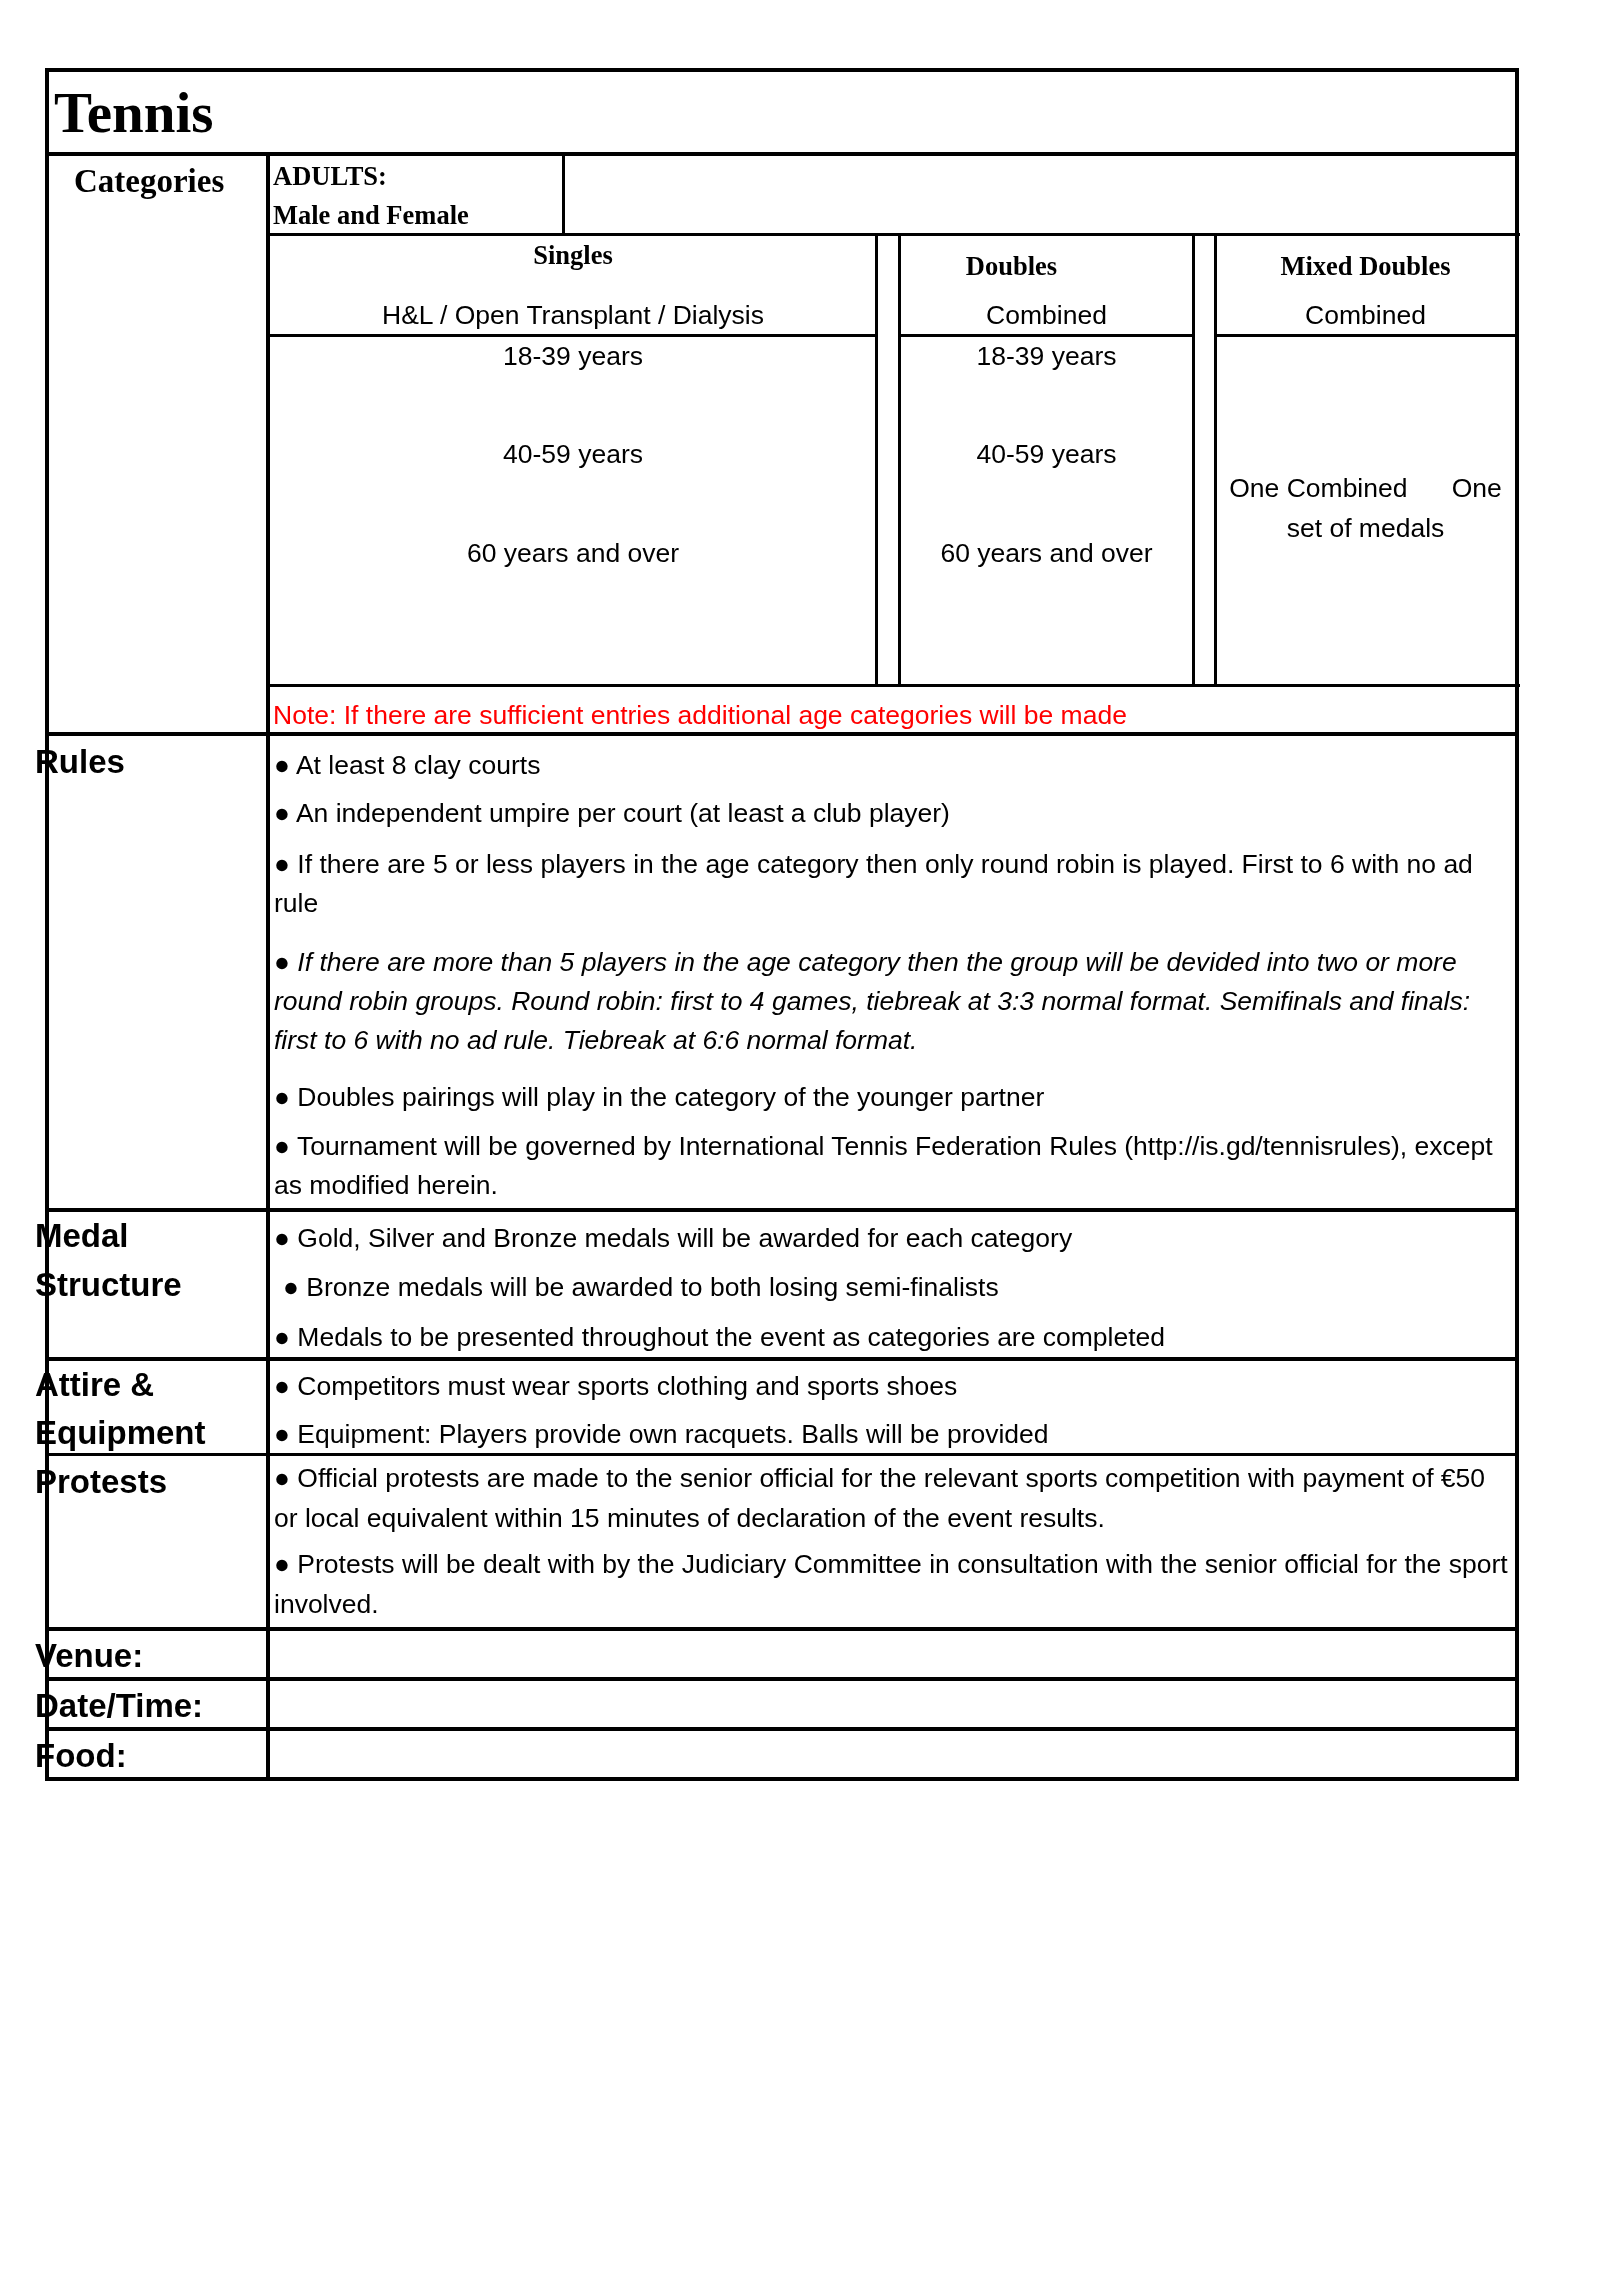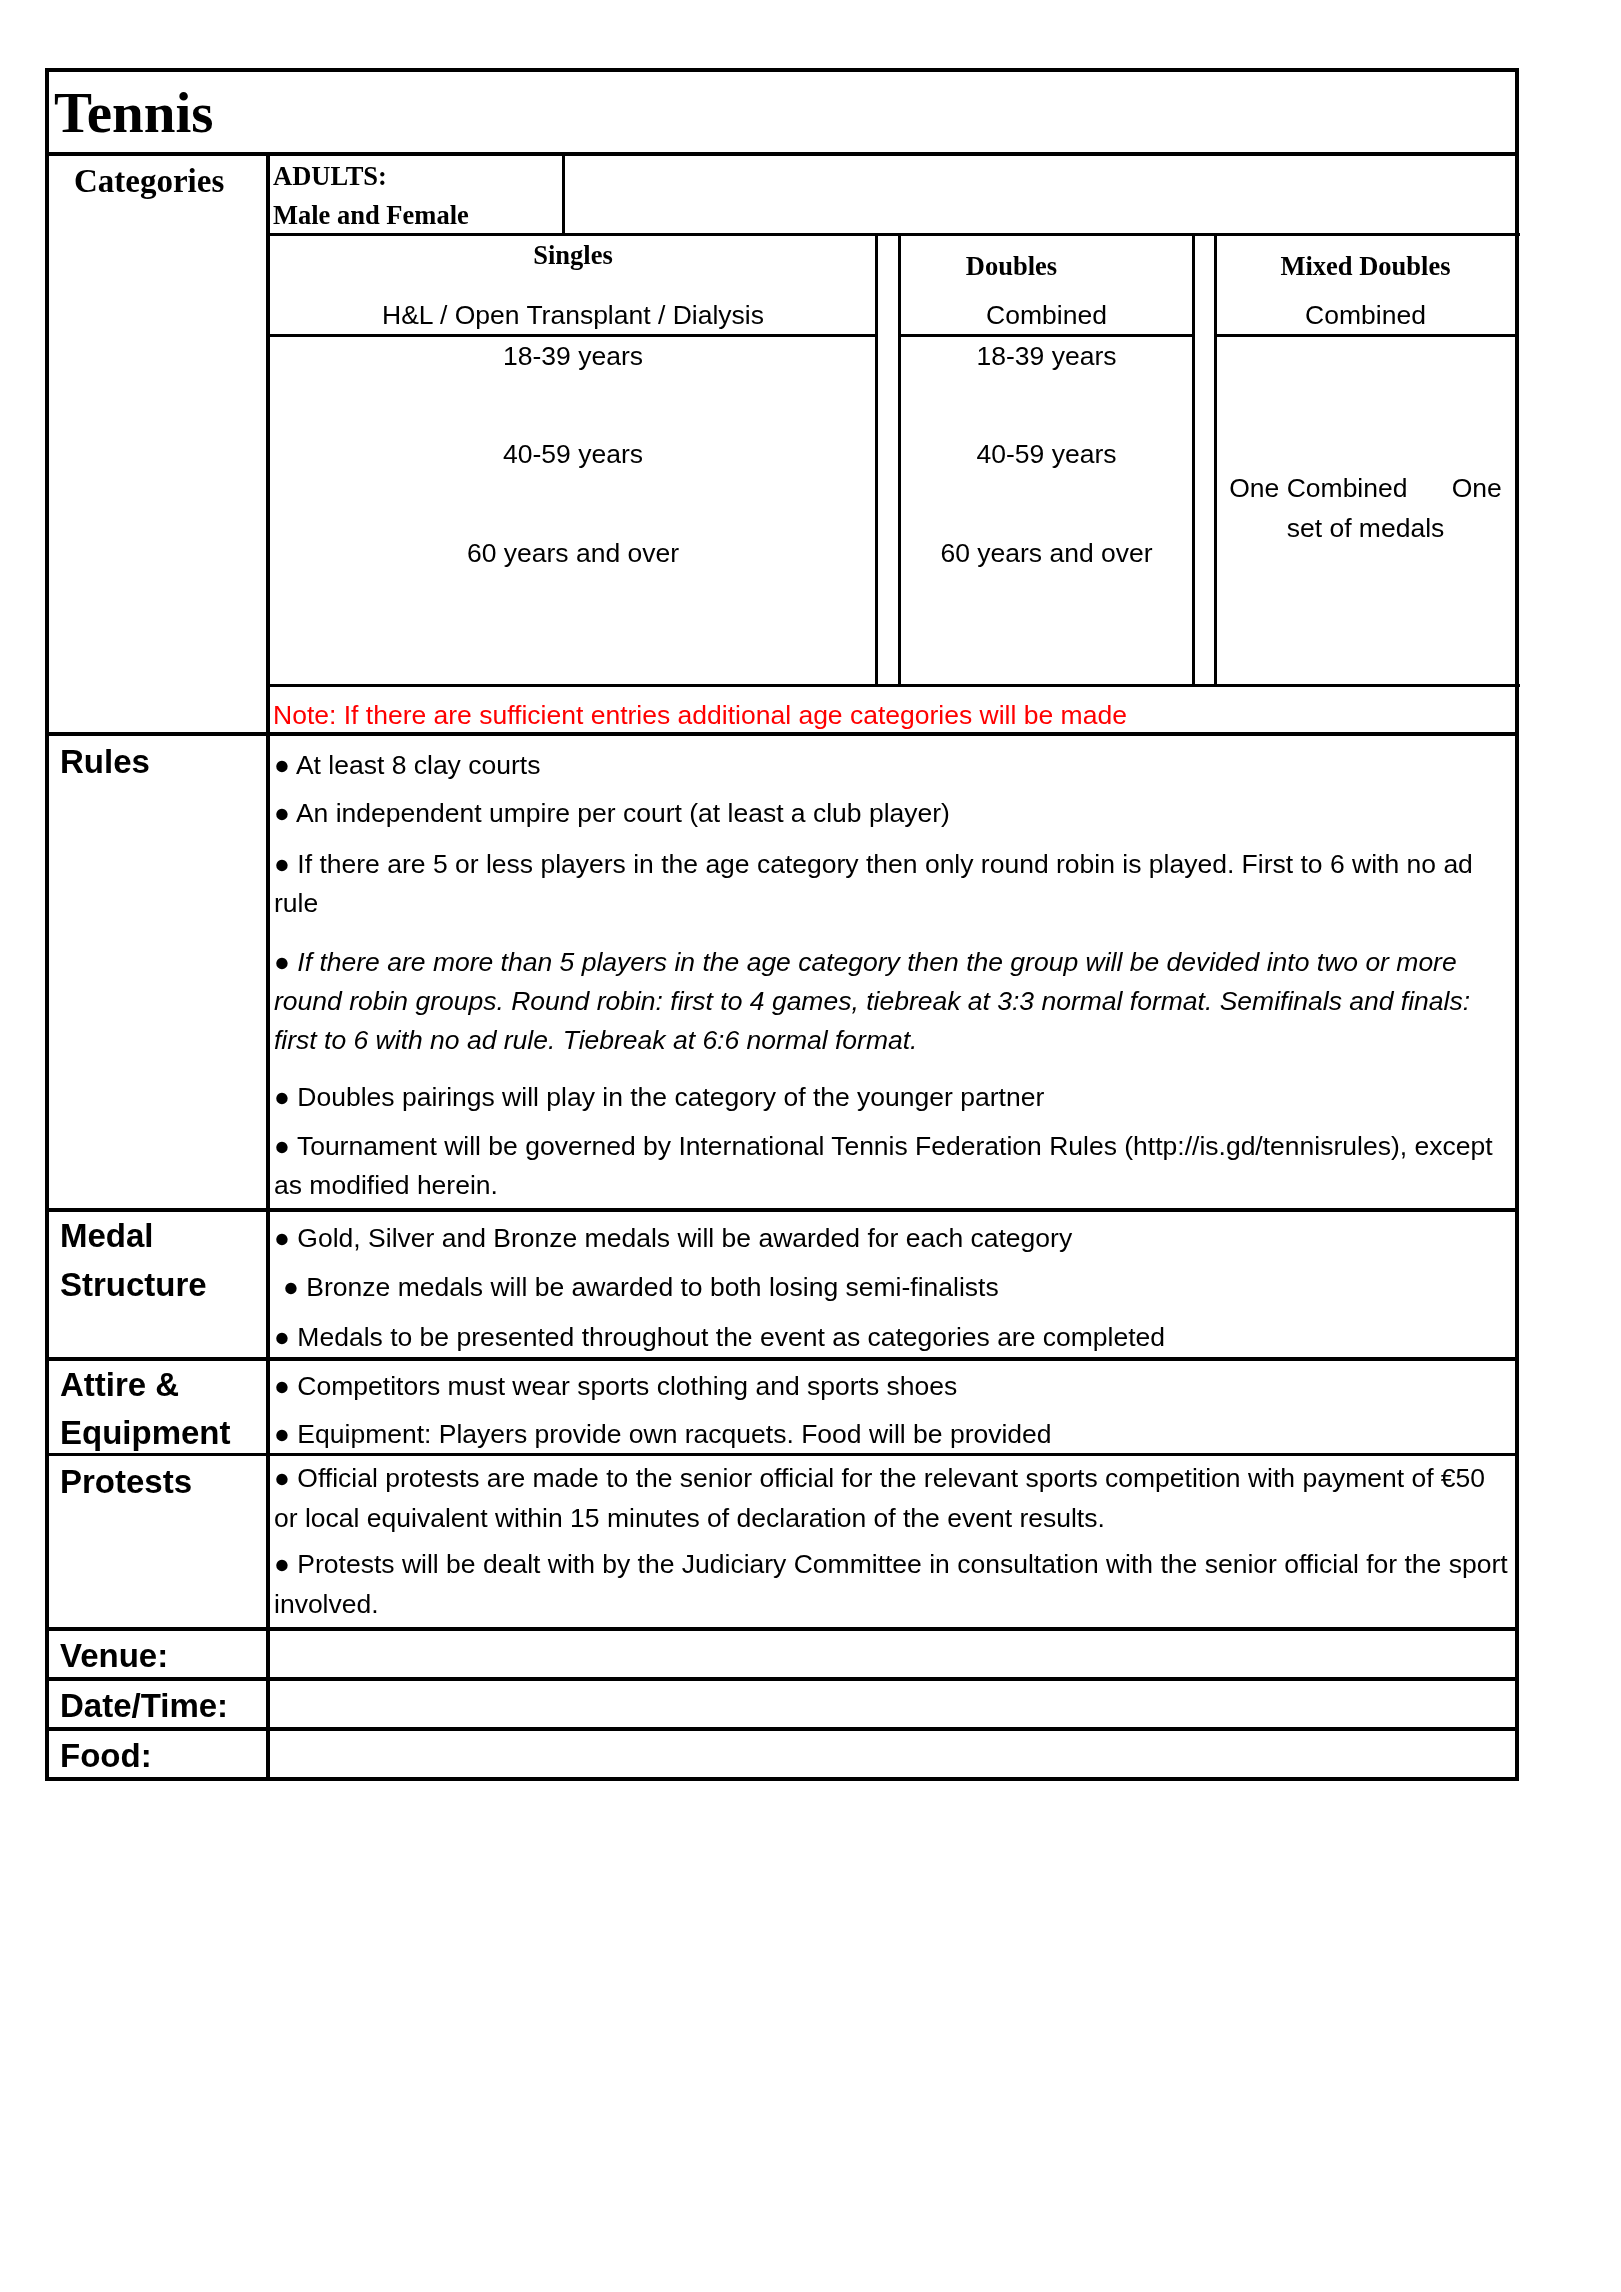--- a/index.html
+++ b/index.html
@@ -2,21 +2,21 @@
 <html><head>
 <meta charset="utf-8">
 <style>
   html, body { margin: 0; padding: 0; background: #ffffff; }
   body { width: 1621px; height: 2293px; position: relative; font-family: "Liberation Sans", sans-serif; color: #000; }
   .abs { position: absolute; box-sizing: border-box; }
   .bl { position: absolute; background: #000; }
   .txt { position: absolute; font-size: 26.5px; line-height: 39px; white-space: nowrap; }
   .bold { font-weight: bold; font-family: Liberation Serif, serif; }
   .center { text-align: center; }
-  .label { position: absolute; left: 60px; font-size: 33px; font-weight: bold; line-height: 49px; }
+  .label { position: absolute; left: 35px; font-size: 33px; font-weight: bold; line-height: 49px; }
   .para { position: absolute; left: 274px; width: 1237px; font-size: 26.5px; line-height: 39px; }
   .red { color: #ff0000; }
 </style>
 </head>
 <body>
 
 <div class="abs" style="left:45px; top:68px; width:1474px; height:1713px; border:4.9px solid #000;"></div>
 
 <div class="txt bold" style="left:54px; top:78px; font-size:57px; line-height:69px;">Tennis</div>
 <div class="bl" style="left:45px; top:152px; width:1474px; height:3.9px;"></div>
@@ -72,21 +72,21 @@
 <div class="label" style="top:1211px;">Medal</div>
 <div class="label" style="top:1260px;">Structure</div>
 <div class="para" style="top:1219px;">● Gold, Silver and Bronze medals will be awarded for each category</div>
 <div class="para" style="top:1268px;margin-left:9px;">● Bronze medals will be awarded to both losing semi-finalists</div>
 <div class="para" style="top:1318px;">● Medals to be presented throughout the event as categories are completed</div>
 <div class="bl" style="left:45px; top:1357px; width:1474px; height:3.9px;"></div>
 
 <div class="label" style="top:1360px;">Attire &amp;</div>
 <div class="label" style="top:1408px;">Equipment</div>
 <div class="para" style="top:1367px;">● Competitors must wear sports clothing and sports shoes</div>
-<div class="para" style="top:1415px;">● Equipment: Players provide own racquets. Food will be provided</div>
+<div class="para" style="top:1415px;">● Equipment: Players provide own racquets. Balls will be provided</div>
 <div class="bl" style="left:45px; top:1453px; width:1474px; height:2.9px;"></div>
 
 <div class="label" style="top:1457px;">Protests</div>
 <div class="para" style="top:1458px; line-height:40px;">● Official protests are made to the senior official for the relevant sports competition with payment of €50 or local equivalent within 15 minutes of declaration of the event results.</div>
 <div class="para" style="top:1544px; line-height:40px;">● Protests will be dealt with by the Judiciary Committee in consultation with the senior official for the sport involved.</div>
 <div class="bl" style="left:45px; top:1627px; width:1474px; height:3.9px;"></div>
 
 <div class="label" style="top:1631px;">Venue:</div>
 <div class="txt" style="left:273px; top:1637px;"></div>
 <div class="bl" style="left:45px; top:1677px; width:1474px; height:3.9px;"></div>

